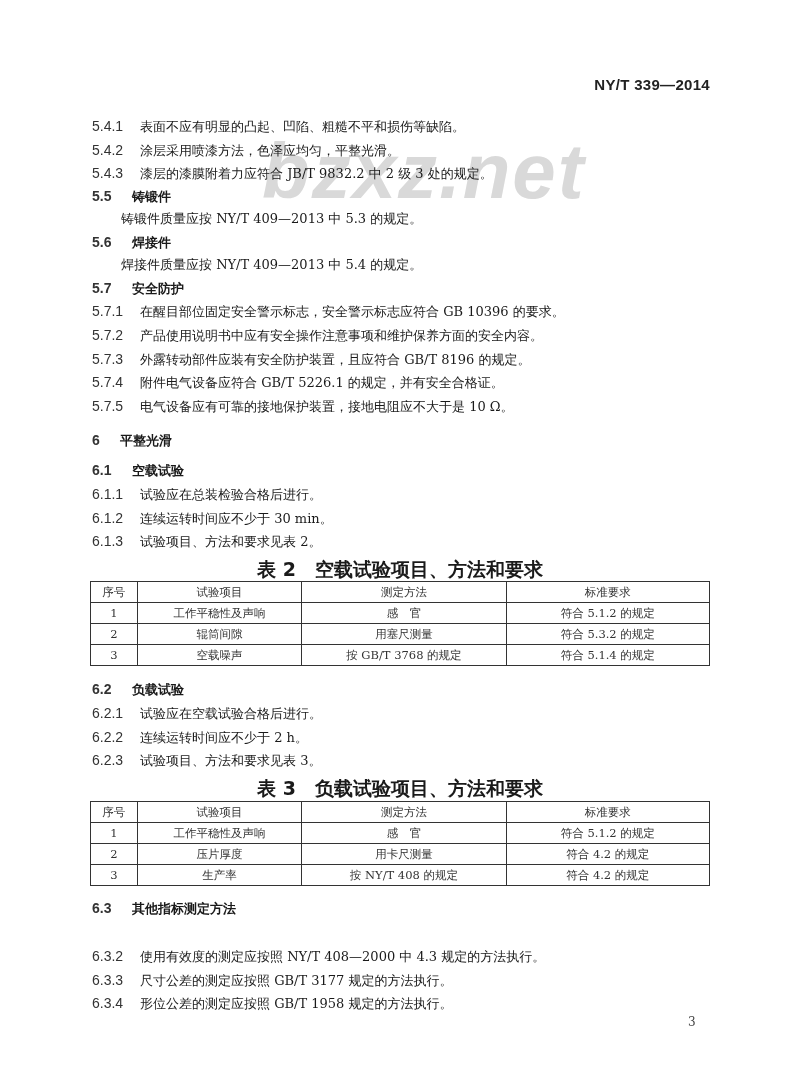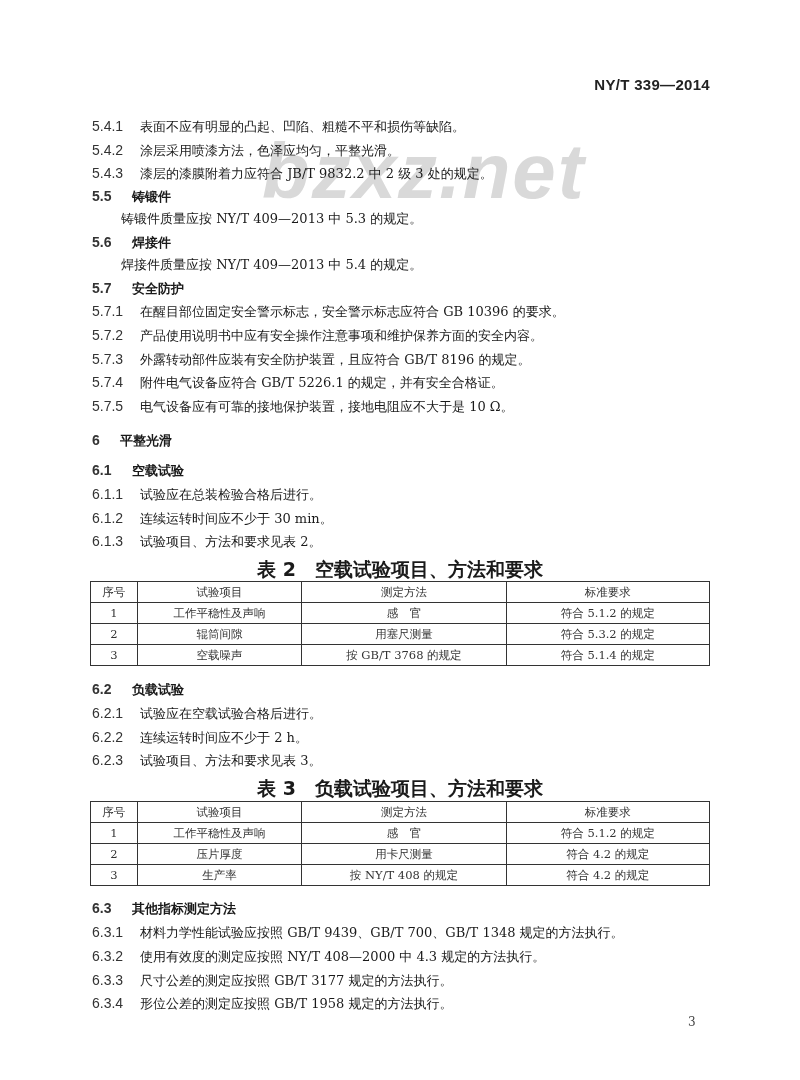--- a/index.html
+++ b/index.html
@@ -161,23 +161,20 @@
       <td>生产率</td>
       <td>按 NY/T 408 的规定</td>
       <td>符合 4.2 的规定</td>
     </tr>
   </tbody>
     </table>
 
   <div class="line bold" style="top:899px">
     <span class="num n2">6.3</span><span>其他指标测定方法</span>
   </div>
-  <div class="line" style="top:923px">
-    <span class="num n3">6.3.1</span><span>材料力学性能试验应按照 GB/T 9439、GB/T 700、GB/T 1348 规定的方法执行。</span>
-  </div>
   <div class="line" style="top:947px">
     <span class="num n3">6.3.2</span><span>使用有效度的测定应按照 NY/T 408—2000 中 4.3 规定的方法执行。</span>
   </div>
   <div class="line" style="top:971px">
     <span class="num n3">6.3.3</span><span>尺寸公差的测定应按照 GB/T 3177 规定的方法执行。</span>
   </div>
   <div class="line" style="top:994px">
     <span class="num n3">6.3.4</span><span>形位公差的测定应按照 GB/T 1958 规定的方法执行。</span>
   </div>
 

